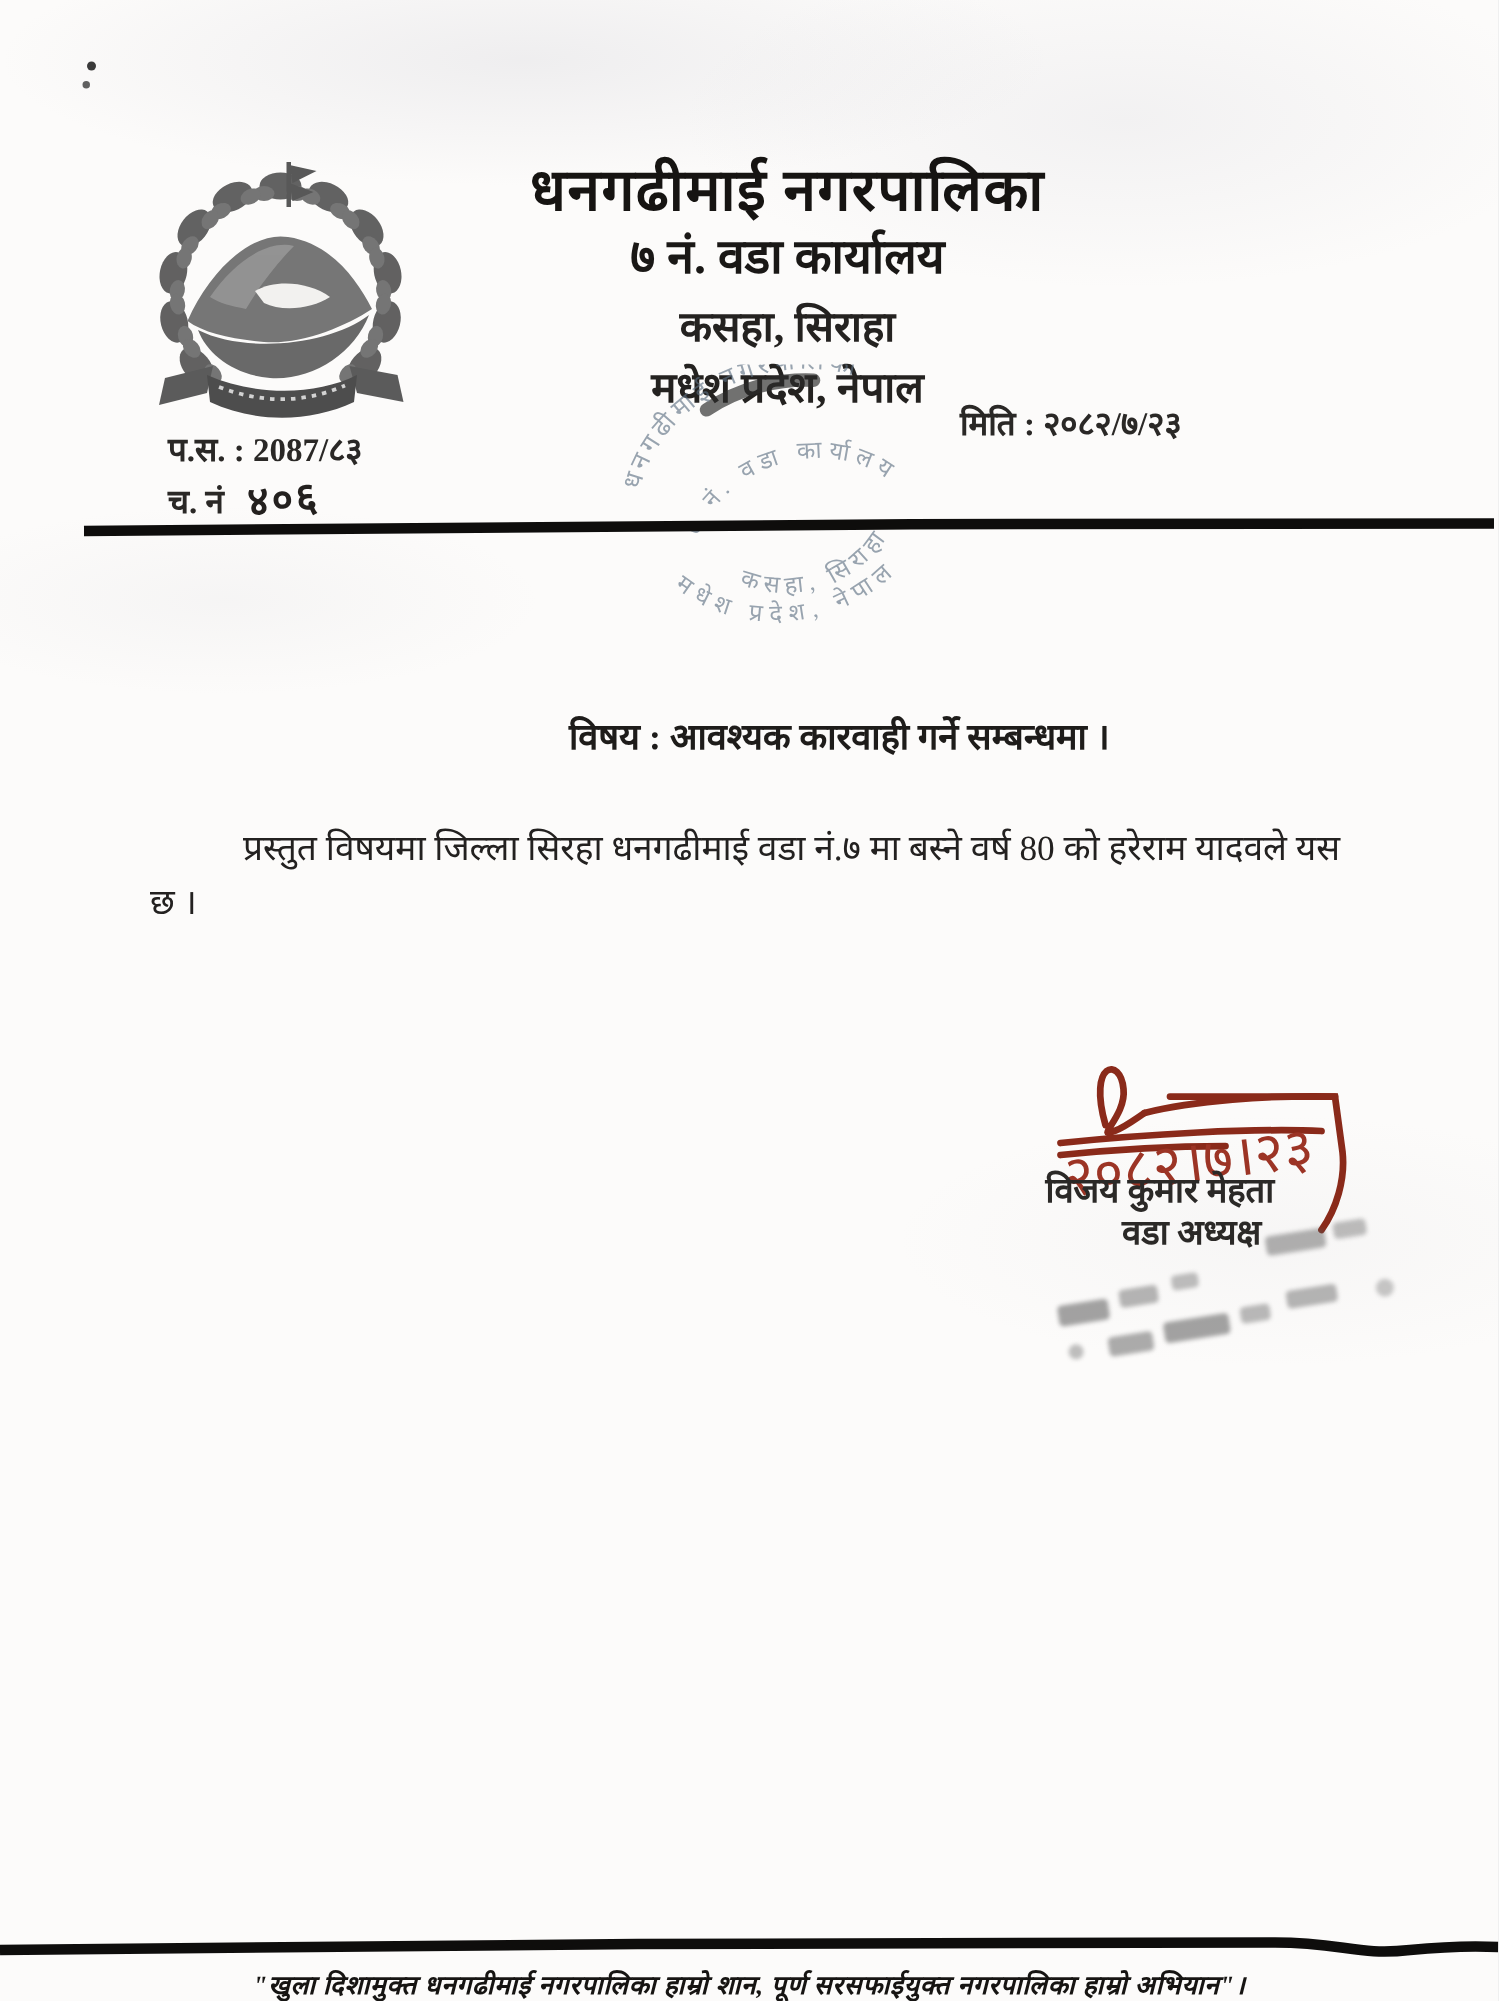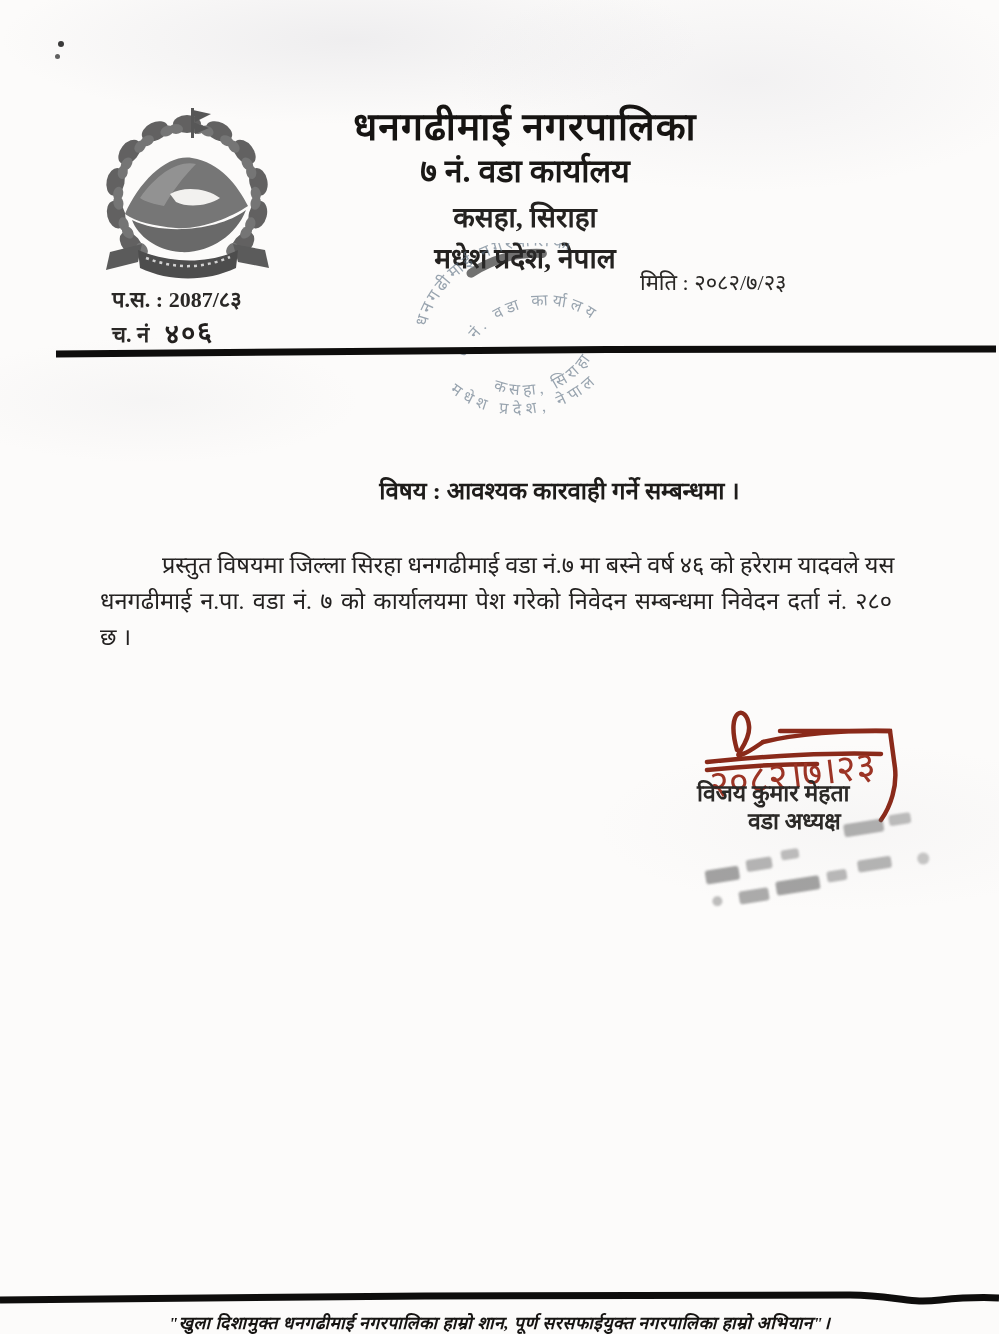--- a/index.html
+++ b/index.html
@@ -21,21 +21,21 @@
   }
   .abs { position: absolute; }
   .dev { font-family: "Liberation Serif", "DejaVu Serif", serif; }
 
   .title-1 { font-size: 39px; font-weight: 700; letter-spacing: 1px; color: #161412; }
   .title-2 { font-size: 32px; font-weight: 700; color: #1a1816; }
   .title-3 { font-size: 28px; font-weight: 600; color: #242220; }
 
   .ref-line { font-size: 22px; font-weight: 600; color: #2a2826; }
   .hand-number { display:inline-block; font-size: 27px; transform: rotate(-5deg); color: #23201e; letter-spacing: 2px; }
-  .date-line { font-size: 22px; font-weight: 400; color: #2a2826; }
+  .date-line { font-size: 22px; font-weight: 700; color: #2a2826; }
 
   .recipient { font-size: 24px; line-height: 38px; font-weight: 600; color: #211f1d; }
   .subject { font-size: 24px; font-weight: 700; text-align: center; color: #1e1c1a; }
 
   .body-block { width: 792px; font-size: 23.5px; color: #232120; }
   .body-line { height: 36px; white-space: nowrap; }
   .body-line.just { text-align: justify; text-align-last: justify; }
   .body-line.indent { text-indent: 62px; }
 
   .sig-name { font-size: 23px; font-weight: 600; color: #2b2927; }
@@ -137,22 +137,21 @@
   </div>
 
   <svg class="abs" style="left:0; top:340px;" width="999" height="22">
     <path d="M56 14 C 300 11 700 8 996 9" stroke="#0e0d0c" stroke-width="7" fill="none"></path>
   </svg>
 
 
   <div class="abs dev subject" style="left:60px; top:473px; width:999px;">विषय : आवश्यक कारवाही गर्ने सम्बन्धमा ।</div>
 
   <div class="abs dev body-block" style="left:100px; top:548px;">
-    <div class="body-line just indent">प्रस्तुत विषयमा जिल्ला सिरहा धनगढीमाई वडा नं.७ मा बस्ने वर्ष ४६ को हरेराम यादवले यस</div>
-    <div class="body-line just">धनगढीमाई न.पा. वडा नं. ७ को कार्यालयमा पेश गरेको निवेदन सम्बन्धमा निवेदन दर्ता नं. २८०</div>
+    <div class="body-line just indent">प्रस्तुत विषयमा जिल्ला सिरहा धनगढीमाई वडा नं.७ मा बस्ने वर्ष 80 को हरेराम यादवले यस</div>
     <div class="body-line">छ ।</div>
   </div>
 
   <div class="abs" style="left:685px; top:698px; width:240px; height:135px;">
     <svg width="240" height="135" viewBox="0 0 240 135">
       <g stroke="#8a2a1a" stroke-width="4.5" fill="none" stroke-linecap="round">
         <path d="M52 52 C 40 10 62 6 64 28 C 66 46 44 62 58 56 C 64 54 72 48 78 44"></path>
         <path d="M78 44 C 110 36 160 32 205 33"></path>
         <path d="M95 33 L 205 33 L 210 70 C 212 88 206 108 196 122"></path>
         <path d="M22 64 C 80 58 150 54 196 56"></path>

